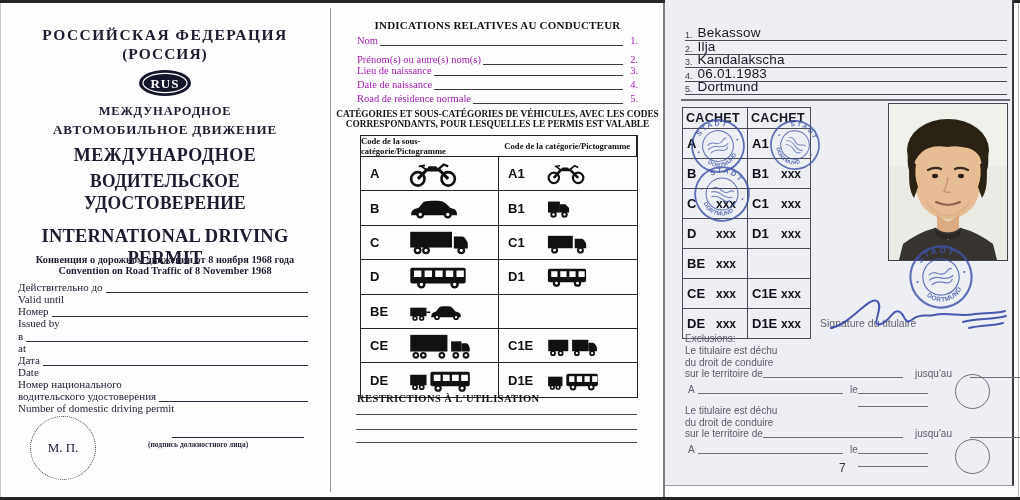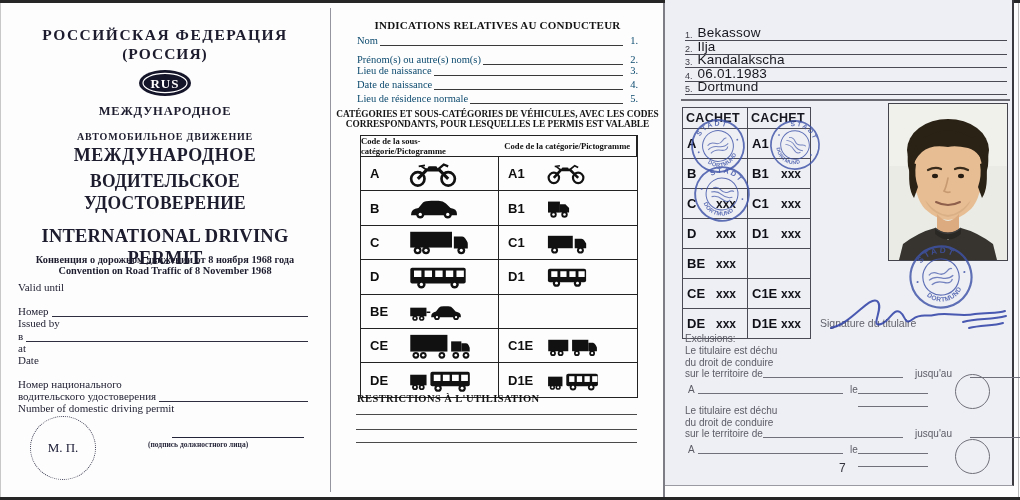--- a/index.html
+++ b/index.html
@@ -15,21 +15,21 @@
   .lr1{display:flex;align-items:flex-end;}
   .llbl{font-size:11px;color:#1d1d30;white-space:nowrap;}
   .lline{flex:1;border-bottom:1.2px solid #2e2e40;height:11px;margin-left:3px;}
   .llbl-en{font-size:11px;color:#1d1d30;}
   .seal{position:absolute;left:30px;top:416px;width:64px;height:62px;border:1.6px dotted #3a3a52;
         border-radius:50%;display:flex;align-items:center;justify-content:center;font-size:13px;color:#20203a;}
   .sigline-l{position:absolute;left:172px;top:437px;width:132px;border-top:1.5px solid #24243a;}
   .sigcap{position:absolute;left:148px;top:440px;width:180px;text-align:left;font-size:7.5px;font-weight:bold;color:#2a2a3e;}
   
   .mp-center{position:absolute;left:335px;width:325px;text-align:center;color:#141414;}
-  .mfrow{position:absolute;left:357px;width:281px;display:flex;align-items:flex-end;color:#0c4a6e;}
+  .mfrow{position:absolute;left:357px;width:281px;display:flex;align-items:flex-end;color:#a21caf;}
   .mflbl{font-size:10.5px;white-space:nowrap;}
   .mfline{flex:1;border-bottom:1px solid #3a3a3a;height:10px;margin:0 2px;}
   .mfnum{font-size:10.5px;width:13px;text-align:right;}
   #mid-table{position:absolute;left:360px;top:135px;width:276px;border:1.2px solid #222;background:#fdfdfd;}
   .mhead{display:flex;height:20px;border-bottom:1px solid #222;}
   .mhc{width:50%;display:flex;align-items:center;justify-content:center;
        font-size:8.6px;font-weight:bold;color:#111;}
   .mhc.c1{border-right:1px solid #222;}
   .mrow{display:flex;height:33.4px;}
   .mrow + .mrow{border-top:1px solid #222;}
@@ -87,50 +87,58 @@
     <div class="lp-center lp-b" style="top:26px;font-size:15.5px;letter-spacing:1.5px;">РОССИЙСКАЯ ФЕДЕРАЦИЯ</div>
     <div class="lp-center lp-b" style="top:45px;font-size:15.5px;letter-spacing:1px;">(РОССИЯ)</div>
 
     <svg class="abs" style="left:138px;top:69px;" width="54" height="28" viewBox="0 0 54 28">
       <ellipse cx="27" cy="14" rx="26" ry="13" fill="#15152a"></ellipse>
       <ellipse cx="27" cy="14" rx="22" ry="9.6" fill="none" stroke="#ffffff" stroke-width="1.2"></ellipse>
       <text x="27" y="18.5" text-anchor="middle" font-family="Liberation Serif,serif" font-weight="bold" font-size="13" letter-spacing="1" fill="#ffffff">RUS</text>
     </svg>
 
     <div class="lp-center lp-b" style="top:104px;font-size:12.5px;letter-spacing:0.8px;">МЕЖДУНАРОДНОЕ</div>
-    <div class="lp-center lp-b" style="top:131px;font-size:10px;letter-spacing:0.8px;">АВТОМОБИЛЬНОЕ ДВИЖЕНИЕ</div>
+    <div class="lp-center lp-b" style="top:122px;font-size:13px;letter-spacing:0.8px;">АВТОМОБИЛЬНОЕ ДВИЖЕНИЕ</div>
 
     <div class="lp-center lp-b" style="top:145px;font-size:18px;letter-spacing:0.5px;transform:scaleY(1.08);">МЕЖДУНАРОДНОЕ</div>
     <div class="lp-center lp-b" style="top:171px;font-size:17.5px;letter-spacing:0.2px;transform:scaleY(1.08);">ВОДИТЕЛЬСКОЕ УДОСТОВЕРЕНИЕ</div>
 
 
     <div class="lp-center lp-b" style="top:226px;font-size:18.5px;letter-spacing:0.2px;transform:scaleY(1.05);">INTERNATIONAL DRIVING PERMIT</div>
 
     <div class="lp-center lp-b" style="top:254px;font-size:10.3px;">Конвенция о дорожном движении от 8 ноября 1968 года</div>
     <div class="lp-center lp-b" style="top:265px;font-size:10.3px;">Convention on Road Traffic of 8 November 1968</div>
 
     <div id="left-fields">
         <div class="lrow" style="top: 281px;">
+    <div class="lr1">
+            <span class="llbl">Действительно до</span>
+            <span class="lline"></span>
+          </div>
     <div class="llbl-en">Valid until</div>
   </div>
         <div class="lrow" style="top: 305px;">
     <div class="lr1">
             <span class="llbl">Номер</span>
             <span class="lline"></span>
           </div>
     <div class="llbl-en">Issued by</div>
   </div>
         <div class="lrow" style="top: 330px;">
     <div class="lr1">
             <span class="llbl">в</span>
             <span class="lline"></span>
           </div>
     <div class="llbl-en">at</div>
   </div>
         <div class="lrow" style="top: 354px;">
+    <div class="lr1">
+            <span class="llbl">Дата</span>
+            <span class="lline"></span>
+          </div>
     <div class="llbl-en">Date</div>
   </div>
         <div class="lrow" style="top: 378px;">
     <div class="llbl">Номер национального</div>
           <div class="lr1">
             <span class="llbl">водительского удостоверения</span>
             <span class="lline"></span>
           </div>
     <div class="llbl-en">Number of domestic driving permit</div>
   </div>
@@ -161,21 +169,21 @@
     <span class="mflbl">Lieu de naissance</span>
     <span class="mfline"></span>
     <span class="mfnum">3.</span>
   </div>
         <div class="mfrow" style="top: 79px;">
     <span class="mflbl">Date de naissance</span>
     <span class="mfline"></span>
     <span class="mfnum">4.</span>
   </div>
         <div class="mfrow" style="top: 93px;">
-    <span class="mflbl">Lieu de résidence normale</span>
+    <span class="mflbl">Road de résidence normale</span>
     <span class="mfline"></span>
     <span class="mfnum">5.</span>
   </div>
       </div>
 
     <div class="mp-center lp-b" style="top:109px;font-size:9.3px;">CATÉGORIES ET SOUS-CATÉGORIES DE VÉHICULES, AVEC LES CODES</div>
     <div class="mp-center lp-b" style="top:119px;font-size:9.3px;">CORRESPONDANTS, POUR LESQUELLES LE PERMIS EST VALABLE</div>
 
     <div id="mid-table">
       <div class="mhead">

